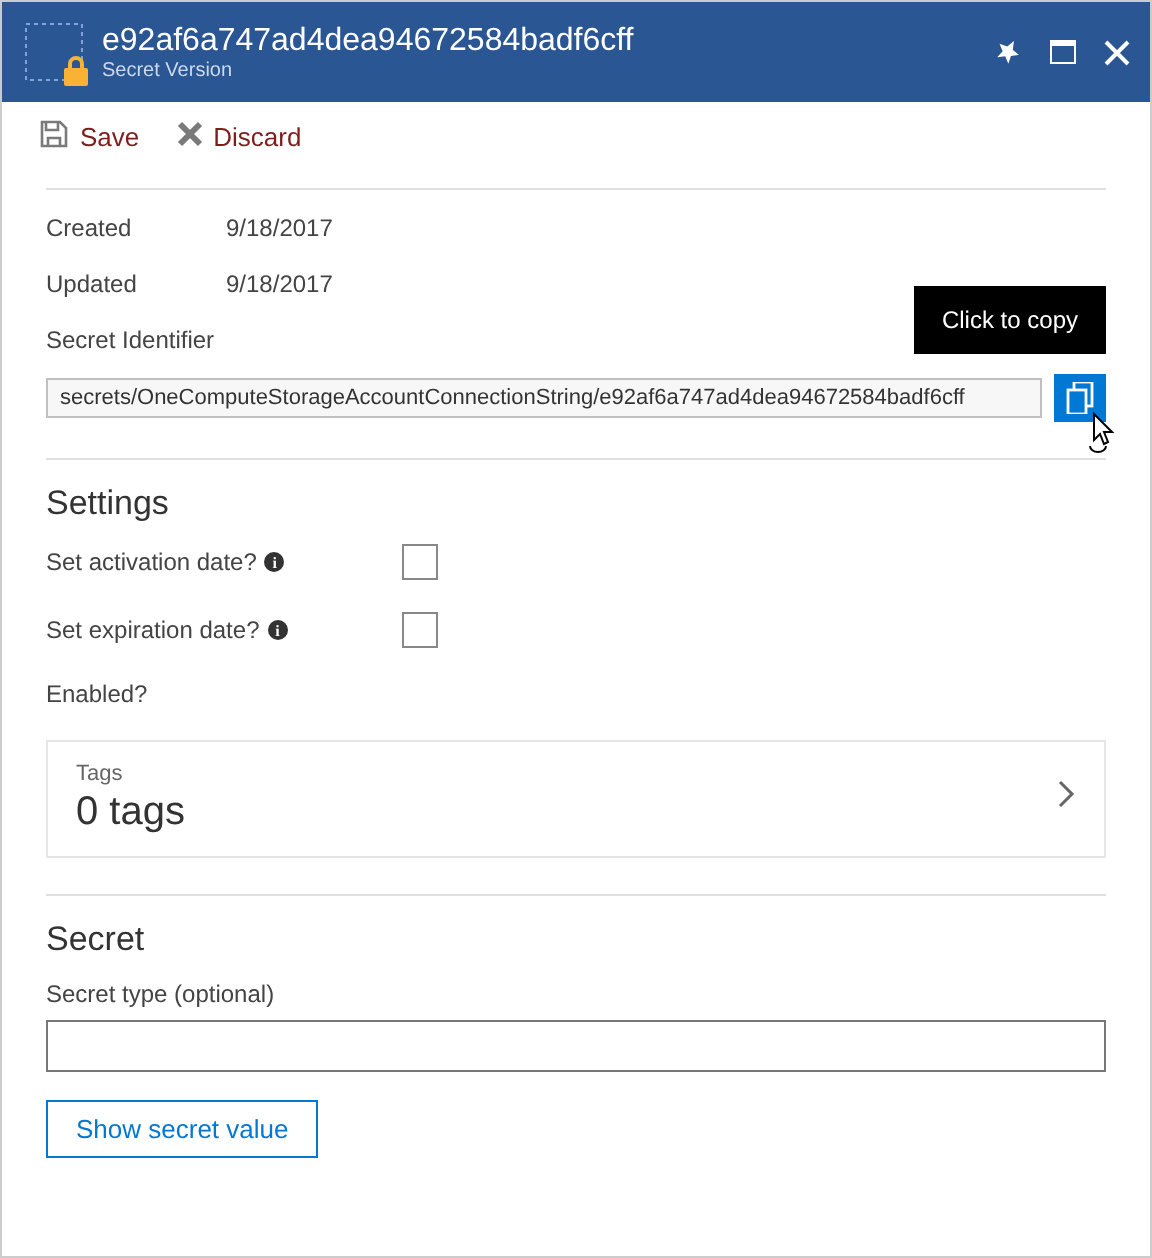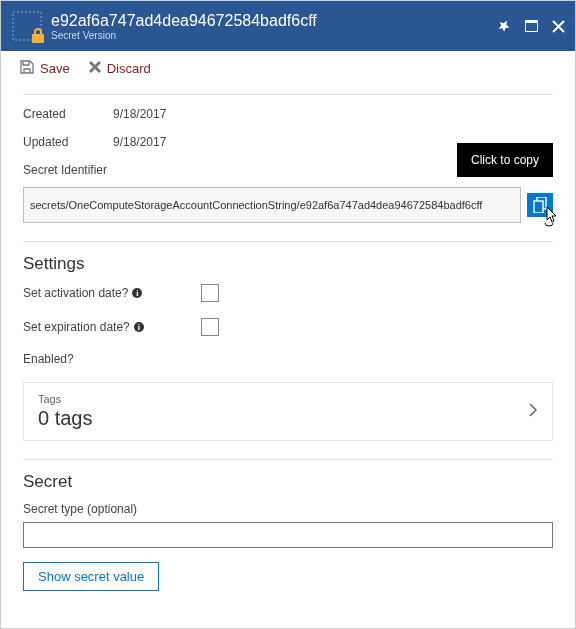--- a/index.html
+++ b/index.html
@@ -57,21 +57,21 @@
 
   .section-head { font-size: 17px; color: #333; margin-bottom: 10px; }
   .prop-row { display: flex; font-size: 12px; margin-bottom: 14px; color: #444; }
   .prop-label { width: 90px; }
   .prop-val { }
 
   .si-label { font-size: 12px; color: #444; margin-bottom: 10px; margin-top: 4px;}
   .si-row { display: flex; align-items: center; gap: 6px; position: relative; }
   .si-input {
     flex: 1;
-    height: 36px;
+    height: 20px;
     border: 1px solid #bfbfbf;
     background: #f7f7f7;
     font-size: 11px;
     padding: 0 6px;
     font-family: inherit;
     color: #333;
   }
   .copy-btn {
     width: 26px; height: 24px;
     background: #0078d4;

